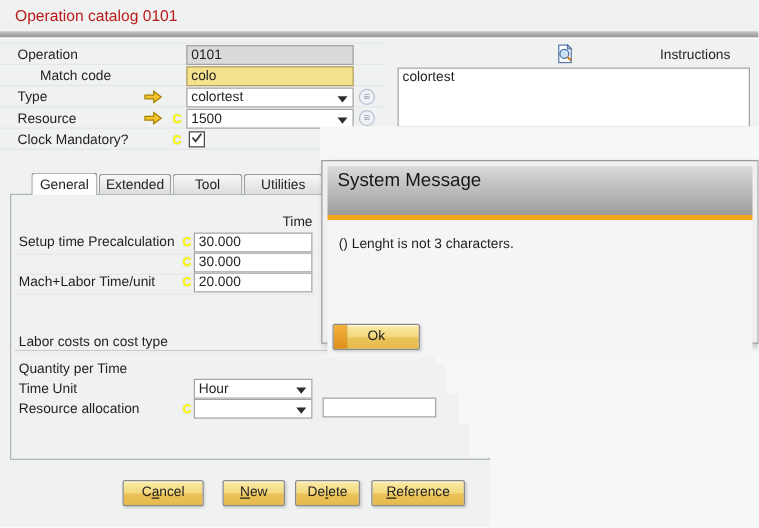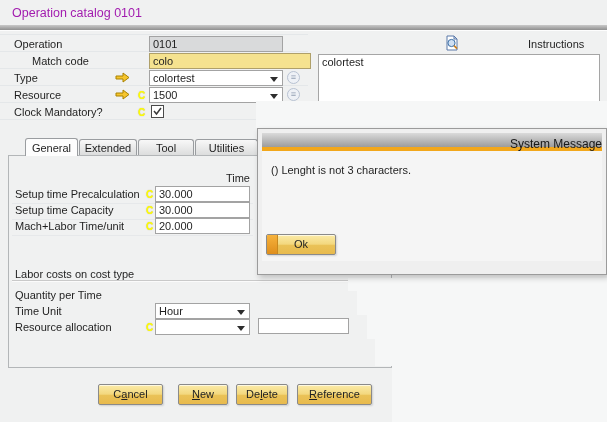--- a/index.html
+++ b/index.html
@@ -1,21 +1,21 @@
 <!DOCTYPE html>
 <html><head>
 <meta charset="utf-8">
 <style>
   html,body{margin:0;padding:0;background:#ffffff;}
   .stage{position:relative;width:607px;height:422px;background:#f0f1f1;overflow:hidden;
          font-family:"Liberation Sans",sans-serif;font-size:11px;color:#1f1f1f;}
   .abs{position:absolute;}
 
   
-  .win-title{left:12px;top:6px;font-size:12.5px;color:#a21caf;}
+  .win-title{left:12px;top:6px;font-size:12.5px;color:#b91c1c;}
   .title-sep{left:0;top:25px;width:607px;height:5px;
              background:linear-gradient(#c9c9c9,#8f8f8f);border-bottom:1px solid #fdfdfd;}
 
   
   .lite{background:#f6f7f7;z-index:2;}
 
   
   .sepline{height:1px;background:#e4e7e9;left:0;width:308px;}
   .lbl{line-height:13px;white-space:nowrap;}
   .fld{height:16px;border:1px solid #a3a3a3;background:#fff;line-height:14px;
@@ -58,22 +58,22 @@
           text-align:center;line-height:19px;color:#222;cursor:pointer;}
   .sapbtn .strip{position:absolute;left:0;top:0;bottom:0;width:10px;
           background:linear-gradient(#f6b23c,#df8e1c);border-right:1px solid #c8881f;
           border-radius:1px 0 0 1px;}
   .u{text-decoration:underline;}
 
   
   .dialog{left:257px;top:128px;width:350px;height:147px;background:#efefef;
           border:1px solid #9b9b9b;box-sizing:border-box;padding:4px;z-index:10;
           box-shadow:2px 3px 6px rgba(0,0,0,.2);}
-  .dlg-titlebar{height:14px;background:linear-gradient(#dadada,#9c9c9c);
-          line-height:23px;padding-left:8px;font-size:12px;color:#181818;text-align:right;}
+  .dlg-titlebar{height:39px;background:linear-gradient(#dadada,#9c9c9c);
+          line-height:23px;padding-left:8px;font-size:15px;color:#181818;}
   .dlg-amber{height:4px;background:#f2a71b;}
   .dlg-content{position:relative;height:110px;background:#f5f5f5;}
 </style>
 </head>
 <body>
 
 <div class="stage">
 
   <div class="abs win-title">Operation catalog 0101</div>
   <div class="abs title-sep"></div>
@@ -89,21 +89,21 @@
   <div class="abs sepline" style="top:51px;"></div>
   <div class="abs sepline" style="top:68px;"></div>
   <div class="abs sepline" style="top:85px;"></div>
   <div class="abs sepline" style="top:102px;"></div>
   <div class="abs sepline" style="top:119px;"></div>
 
   <div class="abs lbl" style="left:14px;top:38px;">Operation</div>
   <div class="abs fld gray" style="left:149px;top:36px;width:134px;">0101</div>
 
   <div class="abs lbl" style="left:14px;top:55px;margin-left:18px;">Match code</div>
-  <div class="abs fld yellow" style="left:149px;top:53px;width:162px;">colo</div>
+  <div class="abs fld yellow" style="left:149px;top:53px;width:134px;">colo</div>
 
   <div class="abs lbl" style="left:14px;top:72px;">Type</div>
   <span class="abs" style="left:115px;top:72px;"><svg width="15" height="11" viewBox="0 0 15 11">
         <path d="M1 4 H8 V1 L14 5.5 L8 10 V7 H1 Z" fill="#f6c52d" stroke="#a98200" stroke-width="1"></path>
       </svg></span>
   <div class="abs fld dd" style="left:149px;top:70px;width:134px;">
     <span>colortest</span>
     <span class="tri"></span>
   </div>
   <div class="abs clist" style="left:287px;top:71px;"></div>
@@ -147,21 +147,20 @@
   <div class="abs lbl" style="left:155px;top:172px;width:95px;text-align:right;">Time</div>
 
   <div class="abs gb-sep" style="left:12px;top:203px;width:241px;"></div>
   <div class="abs gb-sep" style="left:12px;top:219px;width:241px;"></div>
   <div class="abs gb-sep" style="left:12px;top:235px;width:241px;"></div>
 
   <div class="abs lbl" style="left:15px;top:188px;">Setup time Precalculation</div>
   <span class="abs c-mark" style="left:146px;top:188px;">C</span>
   <div class="abs fld num" style="left:155px;top:186px;width:95px;">30.000</div>
 
-  <div class="abs lbl" style="left:15px;top:204px;">Setup time Capacity</div>
   <span class="abs c-mark" style="left:146px;top:204px;">C</span>
   <div class="abs fld num" style="left:155px;top:202px;width:95px;">30.000</div>
 
   <div class="abs lbl" style="left:15px;top:220px;">Mach+Labor Time/unit</div>
   <span class="abs c-mark" style="left:146px;top:220px;">C</span>
   <div class="abs fld num" style="left:155px;top:218px;width:95px;">20.000</div>
 
   <div class="abs lbl" style="left:15px;top:268px;">Labor costs on cost type</div>
   <div class="abs" style="left:12px;top:280px;width:373px;height:1px;background:#c9c9c9;border-bottom:1px solid #fbfbfb;"></div>
 

